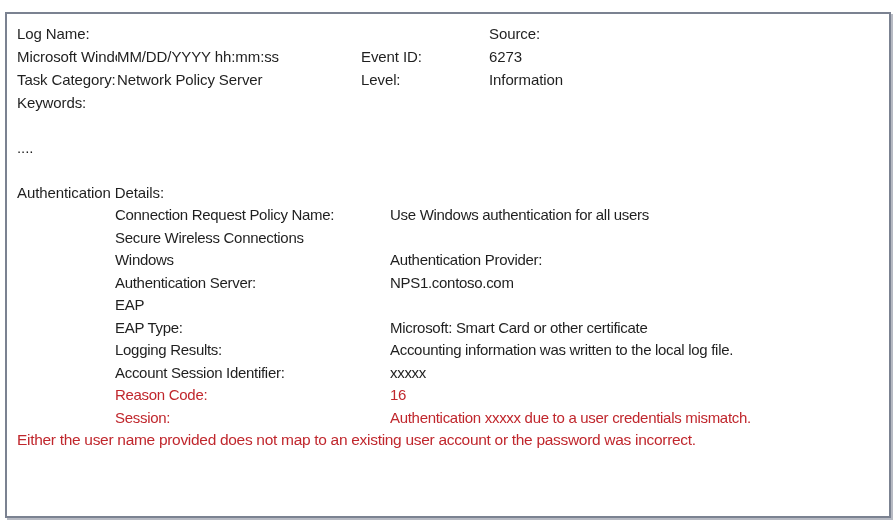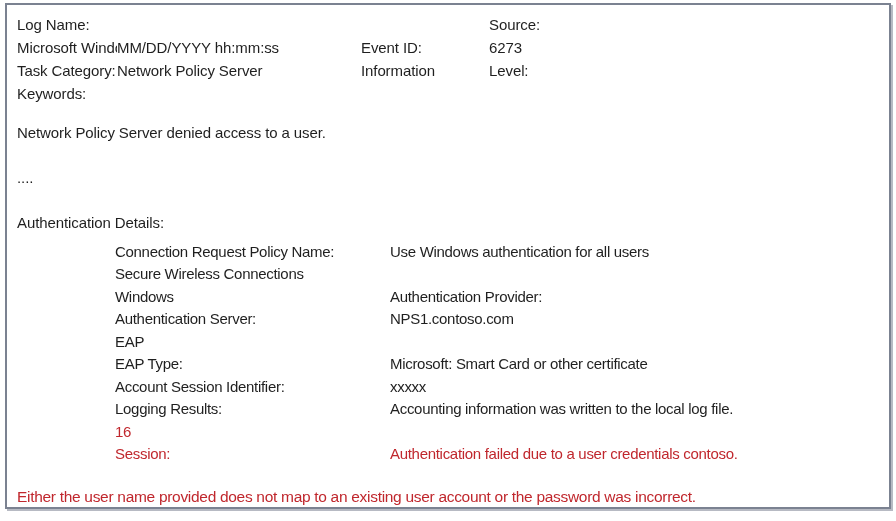--- a/index.html
+++ b/index.html
@@ -10,21 +10,21 @@
   *{ margin:0; padding:0; box-sizing:border-box; }
   html,body{
     width:896px; height:521px;
     background:#ffffff;
     font-family:"Liberation Sans","DejaVu Sans",sans-serif;
     color:var(--text);
     overflow:hidden;
   }
   .frame{
     position:absolute;
-    left:5px; top:3px;
+    left:5px; top:12px;
     width:886px; height:506px;
     border:2px solid var(--border-gray);
     box-shadow:2px 2px 0 rgba(123,130,145,0.55);
     background:#ffffff;
     padding:8px 10px 0 10px;
   }
   
   .header-grid{
     display:grid;
     grid-template-columns:100px 244px 128px 1fr;
@@ -35,39 +35,38 @@
   .header-grid span{ white-space:nowrap; overflow:hidden; }
   
   .desc-line{
     font-size:15px;
     line-height:22.5px;
     letter-spacing:-0.1px;
     margin-top:22.5px;
   }
   .desc-line.first{ margin-top:17px; }
   
-  .details{ margin-top:6px; }
+  .details{ margin-top:0; }
   .drow{
     display:grid;
     grid-template-columns:275px 1fr;
     margin-left:98px;
     line-height:22.5px;
     font-size:15px;
     letter-spacing:-0.3px;
   }
   .drow span{ white-space:nowrap; }
   .drow.error{ color:var(--error-red); }
   
   .footer-error{
     color:var(--error-red);
     font-size:15.5px;
     line-height:22.5px;
     letter-spacing:-0.3px;
     white-space:nowrap;
-    margin-top:20px;
   }
 </style>
 </head>
 <body>
 
 <div class="frame">
 
   <div class="header-grid">
     <span>Log Name:</span>
     <span></span>
@@ -75,26 +74,25 @@
 
     <span>Source:</span>
     <span>Microsoft Windows Security</span>
     <span>MM/DD/YYYY hh:mm:ss</span>
 
     <span>Event ID:</span>
     <span>6273</span>
     <span>Task Category:</span>
     <span>Network Policy Server</span>
 
+    <span>Level:</span>
     <span>Information</span>
-    <span>Level:</span>
     <span>Keywords:</span>
   </div>
 
-  <div class="desc-line first">Network Policy Server denied access to a user.</div>
   <div class="desc-line">....</div>
   <div class="desc-line">Authentication Details:</div>
 
   <div class="details">
     <div class="drow">
       <span>Connection Request Policy Name:</span>
       <span>Use Windows authentication for all users</span>
     </div>
     <div class="drow">
       <span>Secure Wireless Connections</span>
@@ -108,31 +106,32 @@
       <span>NPS1.contoso.com</span>
     </div>
     <div class="drow">
       <span>EAP</span>
     </div>
     <div class="drow">
       <span>EAP Type:</span>
       <span>Microsoft: Smart Card or other certificate</span>
     </div>
     <div class="drow">
+      <span>Logging Results:</span>
+      <span>Accounting information was written to the local log file.</span>
+    </div>
+    <div class="drow">
       <span>Account Session Identifier:</span>
       <span>xxxxx</span>
     </div>
-    <div class="drow">
-      <span>Logging Results:</span>
-      <span>Accounting information was written to the local log file.</span>
-    </div>
     <div class="drow error">
+      <span>Reason Code:</span>
       <span>16</span>
     </div>
     <div class="drow error">
       <span>Session:</span>
-      <span>Authentication failed due to a user credentials contoso.</span>
+      <span>Authentication xxxxx due to a user credentials mismatch.</span>
     </div>
   </div>
 
   <div class="footer-error">Either the user name provided does not map to an existing user account or the password was incorrect.</div>
 
 </div>
 
 </body></html>

